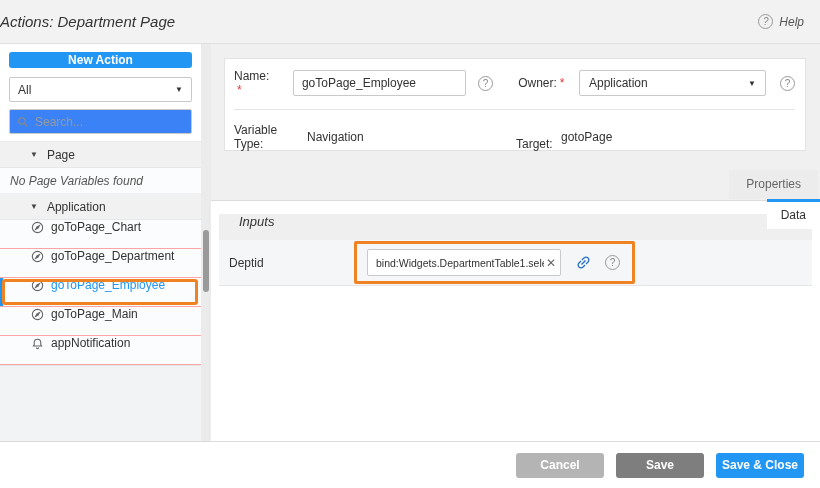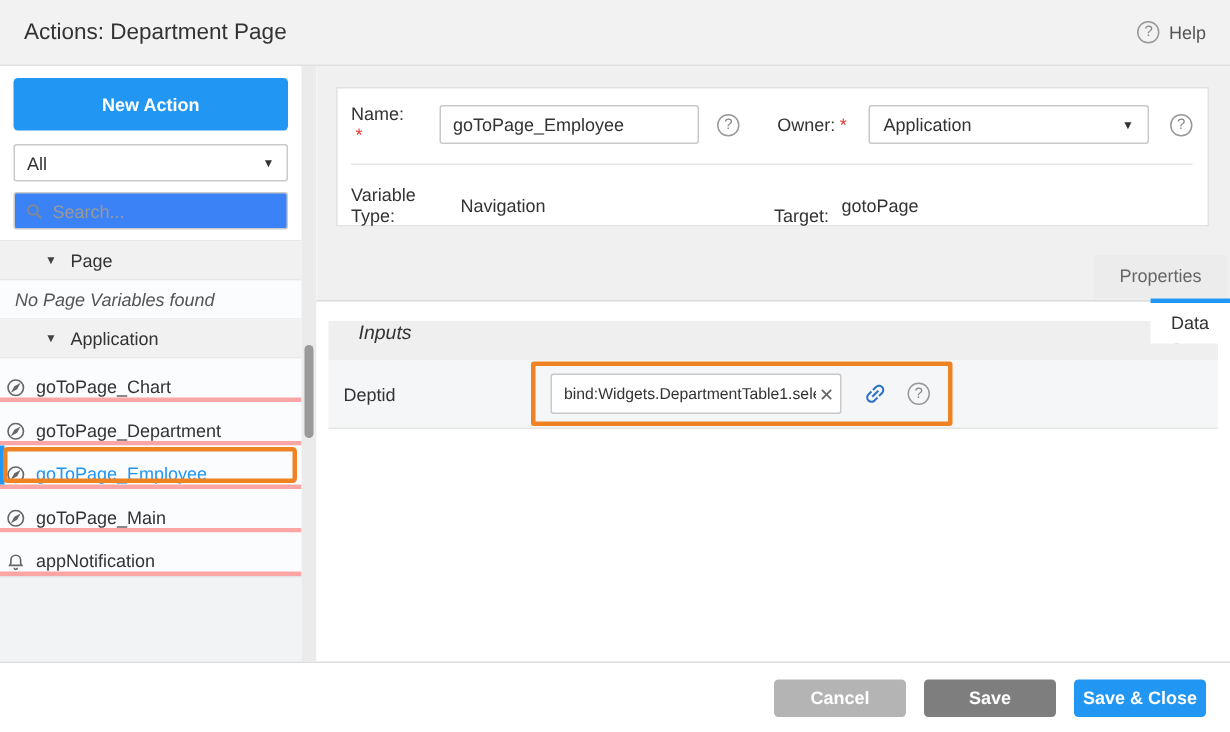--- a/index.html
+++ b/index.html
@@ -3,34 +3,34 @@
 <meta charset="utf-8">
 <style>
   * { margin:0; padding:0; box-sizing:border-box; }
   html,body { width:820px; height:488px; overflow:hidden; background:#fff;
     font-family:"Liberation Sans", sans-serif; color:#333; }
   .page { position:relative; width:820px; height:488px; background:#fff; }
 
   
   .header { position:absolute; left:0; top:0; width:820px; height:44px;
     background:#f2f2f2; border-bottom:1px solid #e0e0e0;
-    display:flex; align-items:center; padding:0 16px 0 16px; }
+    display:flex; align-items:center; padding:0 16px 0 0;font-style:italic; }
   .header-title { font-size:15px; color:#333; }
   .header-help { margin-left:auto; display:flex; align-items:center; gap:6px;
     font-size:12px; color:#555; cursor:pointer; }
 
   .qmark { display:inline-flex; width:15px; height:15px; border:1px solid #999;
     border-radius:50%; color:#888; font-size:10px; align-items:center;
     justify-content:center; flex:none; background:transparent; }
 
   
   .sidebar { position:absolute; left:0; top:44px; width:201px; height:397px;
     background:#fff; display:flex; flex-direction:column; }
   .sidebar-top { padding:8px 9px 7px 9px; }
-  .new-action-btn { height:35px; background:#2196f3; border-radius:3px; color:#fff;
+  .new-action-btn { height:16px; background:#2196f3; border-radius:3px; color:#fff;
     font-size:12px; font-weight:700; display:flex; align-items:center;
     justify-content:center; cursor:pointer; }
   .filter-select { margin-top:9px; height:25px; border:1px solid #c9c9c9; border-radius:2px;
     background:#fff; display:flex; align-items:center; padding:0 8px; font-size:12px;
     cursor:pointer; }
   .filter-select .arrow { margin-left:auto; font-size:8px; color:#333; }
   .search-box { margin-top:7px; height:25px; border:1px solid #c9c9c9; border-radius:2px;
     background:#3b82f6; display:flex; align-items:center; padding:0 7px; gap:6px; }
   .search-box input { border:none; outline:none; font-size:12px; width:100%;
     font-family:"Liberation Sans", sans-serif; color:#333; background:transparent; }
@@ -38,22 +38,22 @@
 
   .tree { border-top:1px solid #e9e9e9; }
   .tree-group-header { height:26px; background:#f1f1f1; border-bottom:1px solid #e7e7e7;
     display:flex; align-items:center; padding-left:30px; gap:9px; font-size:12px;
     cursor:pointer; }
   .tree-group-header .tri { font-size:8px; color:#444; }
   .tree-empty { height:26px; background:#fbfcfd; border-bottom:1px solid #eef0f2;
     display:flex; align-items:center; padding-left:10px; font-size:12px;
     font-style:italic; color:#555; }
   .tree-item { position:relative; height:29px; background:#fbfcfd;
-    border-bottom:3px solid #fca5a5; display:flex; align-items:flex-end;
-    padding-left:3px; gap:7px; font-size:12px; cursor:pointer; }
+    border-bottom:1px solid #fca5a5; display:flex; align-items:flex-start;
+    padding-left:30px; gap:7px; font-size:12px; cursor:pointer; }
   .tree-item .ic { display:inline-flex; width:14px; height:14px; flex:none;
     align-items:center; justify-content:center; }
   .tree-item.selected { color:#2196f3; }
   .tree-item.selected .sel-bar { position:absolute; left:0; top:0; bottom:0; width:3px;
     background:#2196f3; }
   .hl-rect { position:absolute; left:2px; top:1px; right:3px; bottom:1px;
     border:3px solid #ef8222; border-radius:3px; pointer-events:none; }
   .sidebar-fill { flex:1; background:#f2f3f5; border-top:1px solid #e5e5e5; }
 
   

